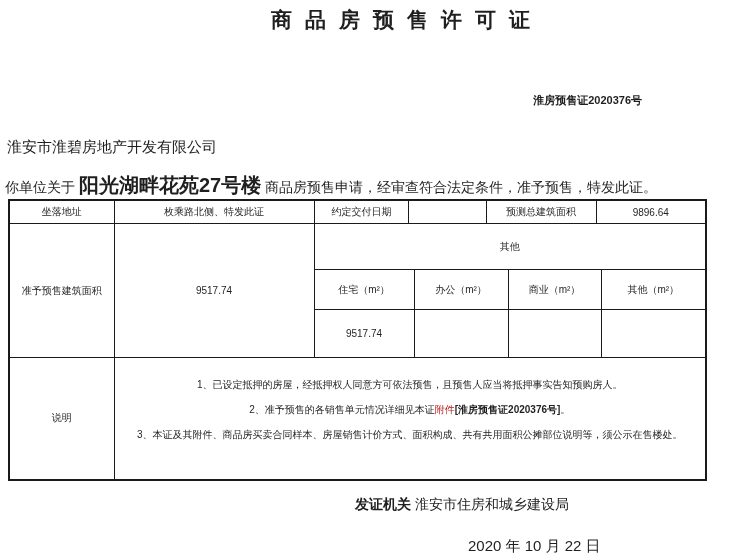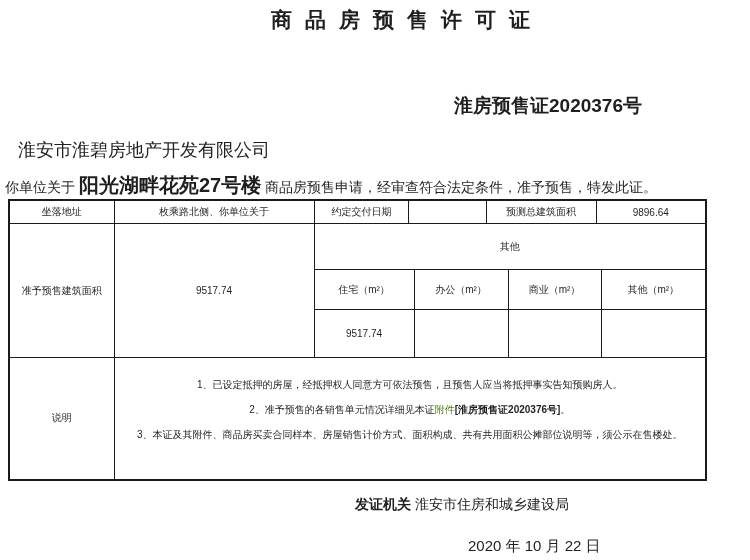--- a/index.html
+++ b/index.html
@@ -14,25 +14,25 @@
   .doc-title {
     position:absolute; top:6px; left:0; width:750px;
     text-align:center;
     font-size:21px; font-weight:bold;
     letter-spacing:13px;
     white-space:nowrap;
     padding-left:32px;
   }
   .cert-no {
     position:absolute; top:93px; right:108px;
-    font-size:19px; font-weight:bold;
+    font-size:11px; font-weight:bold;
   }
   .company {
-    position:absolute; top:138px; left:18px;
-    font-size:18px;
+    position:absolute; top:138px; left:7px;
+    font-size:15px;
   }
   .intro {
     position:absolute; top:172px; left:5px;
     font-size:14px; white-space:nowrap;
   }
   .intro .project { font-weight:bold; font-size:20px; }
   table.permit {
     position:absolute; top:199px; left:8px;
     width:697px;
     border-collapse:collapse;
@@ -51,21 +51,21 @@
   td.no-pad { padding:0; }
   .r1flex { display:flex; height:22px; align-items:center; }
   .r1c { height:100%; display:flex; align-items:center; justify-content:center; box-sizing:border-box; }
   .r1c1 { width:94px; border-right:1px solid #1a1a1a; justify-content:flex-start; padding-left:17px; }
   .r1c2 { width:78px; border-right:1px solid #1a1a1a; }
   .r1c3 { width:110px; border-right:1px solid #1a1a1a; }
   .r1c4 { flex:1; }
   td.notes-cell { text-align:left; vertical-align:top; padding:4px 8px 0 6px; }
   .notes-cell p { margin:0 0 9px 0; line-height:16px; }
   .notes-cell p:last-child { margin-bottom:16px; }
-  .attach-link { color:#4d7c0f; cursor:pointer;margin-top:40px; }
+  .attach-link { color:#b91c1c; cursor:pointer;margin-top:40px; }
   .bracket-bold { font-weight:bold;margin-top:17px; }
   .wrap-label { padding:0 2px; line-height:18px; }
   .authority {
     position:absolute; top:496px; left:355px;
     font-size:14px; white-space:nowrap;
   }
   .authority .auth-label { font-weight:bold; }
   .issue-date {
     position:absolute; top:537px; left:468px;
     font-size:15px; white-space:nowrap;
@@ -89,21 +89,21 @@
     <col style="width:105px">
       <col style="width:200px">
       <col style="width:100px">
     <col style="width:94px">
       <col style="width:93px">
       <col style="width:105px">
   </colgroup>
   <tbody>
       <tr style="height:23px">
     <td>坐落地址</td>
-    <td class="cell-left">枚乘路北侧、你单位关于</td>
+    <td class="cell-left">枚乘路北侧、特发此证</td>
     <td colspan="4" class="no-pad">
       <div class="r1flex">
         <div class="r1c r1c1">约定交付日期</div>
         <div class="r1c r1c2"></div>
         <div class="r1c r1c3">预测总建筑面积</div>
         <div class="r1c r1c4">9896.64</div>
       </div>
     </td>
   </tr>
   <tr style="height:46px">

